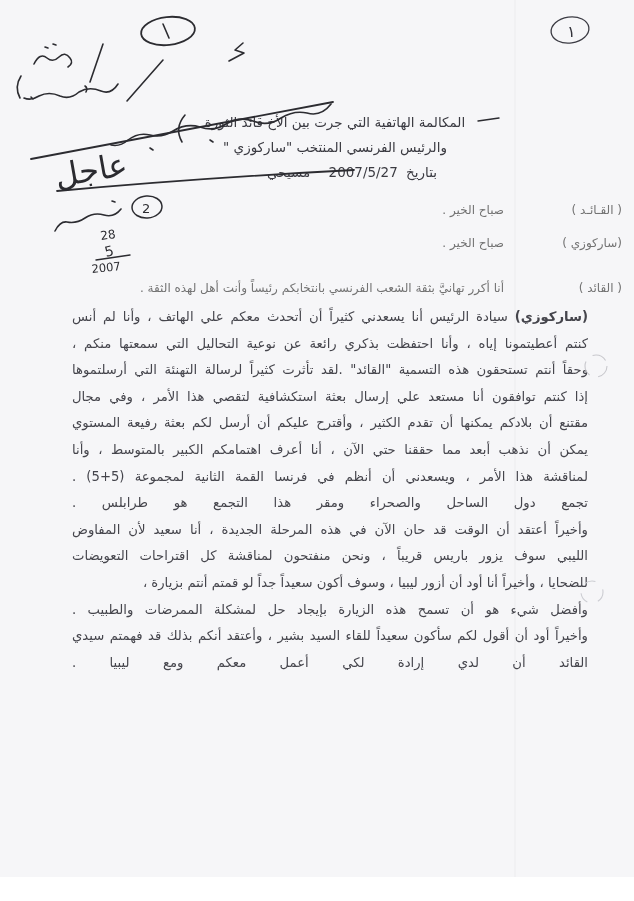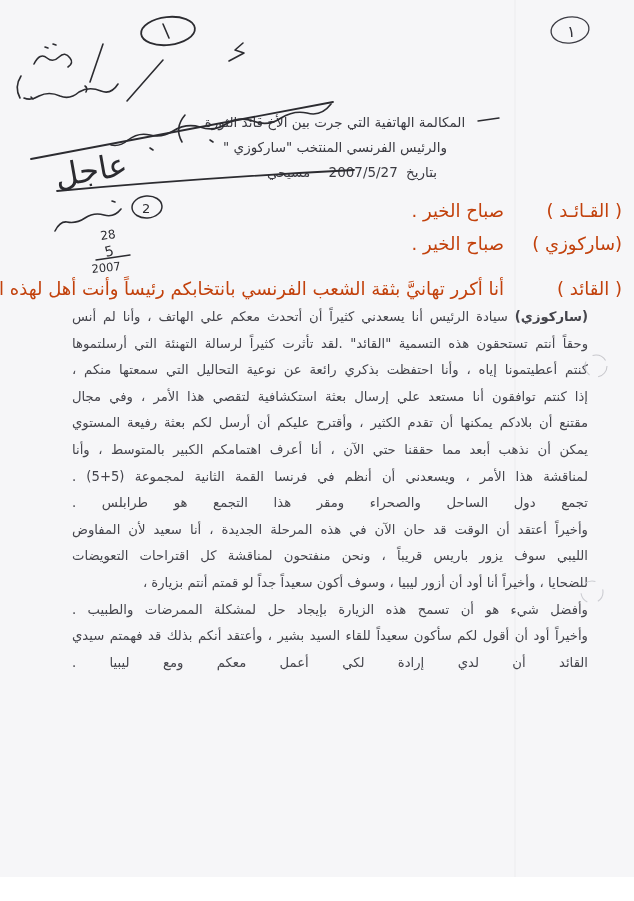--- a/index.html
+++ b/index.html
@@ -22,21 +22,21 @@
   }
   .title-block{
     position:absolute;top:110px;left:172px;width:326px;
     direction:rtl;text-align:center;
     color:#3a3a41;font-size:13.5px;line-height:25px;
   }
   .title-date .date-num{margin:0 4px;letter-spacing:0.5px;}
   .title-date .era{margin-right:10px;margin-left:34px;}
   .dlg-row{
     position:absolute;right:12px;direction:rtl;white-space:nowrap;
-    color:#c2410c;font-size:18px;line-height:19px;
+    color:#737373;font-size:12px;line-height:19px;
   }
   .row1{top:201px;}
   .row2{top:234px;}
   .row3{top:279px;}
   .speaker{display:inline-block;width:108px;text-align:right;}
   .speech{margin-right:10px;}
   .para{
     position:absolute;top:304px;right:46px;left:72px;
     direction:rtl;color:#45454c;font-size:13.2px;
   }
@@ -74,22 +74,22 @@
 </div>
 <div class="dlg-row row2">
   <span class="speaker">(ساركوزي )</span><span class="speech">صباح الخير  .</span>
 </div>
 <div class="dlg-row row3">
   <span class="speaker">( القائد )</span><span class="speech">أنا أكرر تهانيَّ بثقة الشعب الفرنسي بانتخابكم رئيساً وأنت أهل لهذه الثقة .</span>
 </div>
 
 <div class="para">
   <div class="para-line"><span class="speaker2">(ساركوزي)</span> <span>سيادة الرئيس أنا يسعدني كثيراً أن أتحدث معكم علي الهاتف ، وأنا لم أنس الموعد الذي</span></div>
+  <div class="para-line">كنتم أعطيتمونا إياه ، وأنا احتفظت بذكري رائعة عن نوعية التحاليل التي سمعتها منكم ،</div>
   <div class="para-line">وحقاً أنتم تستحقون هذه التسمية "القائد" .لقد تأثرت كثيراً لرسالة التهنئة التي أرسلتموها</div>
-  <div class="para-line">كنتم أعطيتمونا إياه ، وأنا احتفظت بذكري رائعة عن نوعية التحاليل التي سمعتها منكم ،</div>
   <div class="para-line">إذا كنتم توافقون أنا مستعد علي إرسال بعثة استكشافية لتقصي هذا الأمر ، وفي مجال</div>
   <div class="para-line">مقتنع أن بلادكم يمكنها أن تقدم الكثير ، وأقترح عليكم أن أرسل لكم بعثة رفيعة المستوي</div>
   <div class="para-line">يمكن أن نذهب أبعد مما حققنا حتي الآن ، أنا أعرف اهتمامكم الكبير بالمتوسط ، وأنا</div>
   <div class="para-line">لمناقشة هذا الأمر ، ويسعدني أن أنظم في فرنسا القمة الثانية لمجموعة (5+5) .</div>
   <div class="para-line">تجمع دول الساحل والصحراء ومقر هذا التجمع هو طرابلس .</div>
   <div class="para-line">وأخيراً أعتقد أن الوقت قد حان الآن في هذه المرحلة الجديدة ، أنا سعيد لأن المفاوض</div>
   <div class="para-line">الليبي سوف يزور باريس قريباً ، ونحن منفتحون لمناقشة كل اقتراحات التعويضات</div>
   <div class="para-line">للضحايا ، وأخيراً أنا أود أن أزور ليبيا ، وسوف أكون سعيداً جداً لو قمتم أنتم بزيارة ،</div>
   <div class="para-line">وأفضل شيء هو أن تسمح هذه الزيارة بإيجاد حل لمشكلة الممرضات والطبيب .</div>
   <div class="para-line">وأخيراً أود أن أقول لكم سأكون سعيداً للقاء السيد بشير ، وأعتقد أنكم بذلك قد فهمتم سيدي</div>

